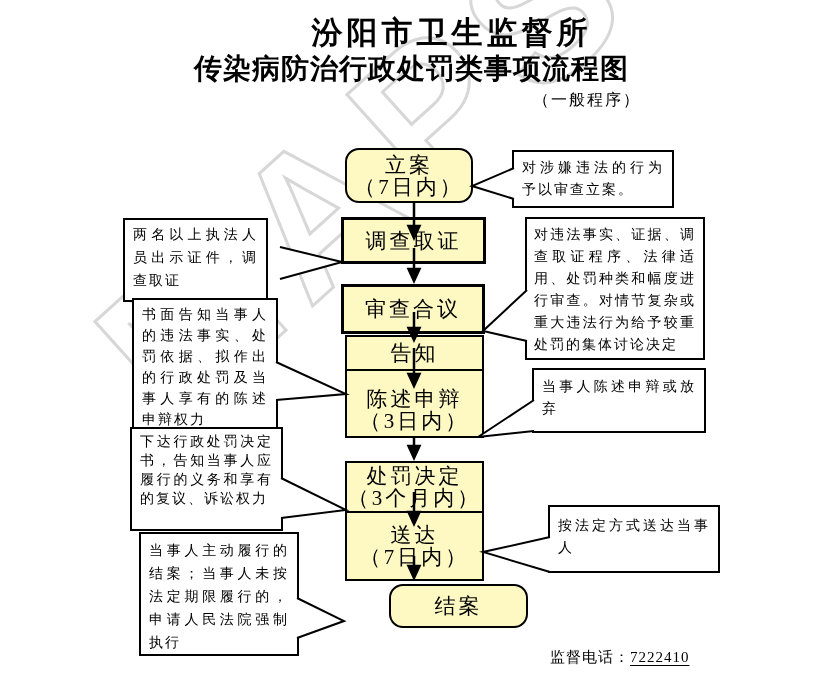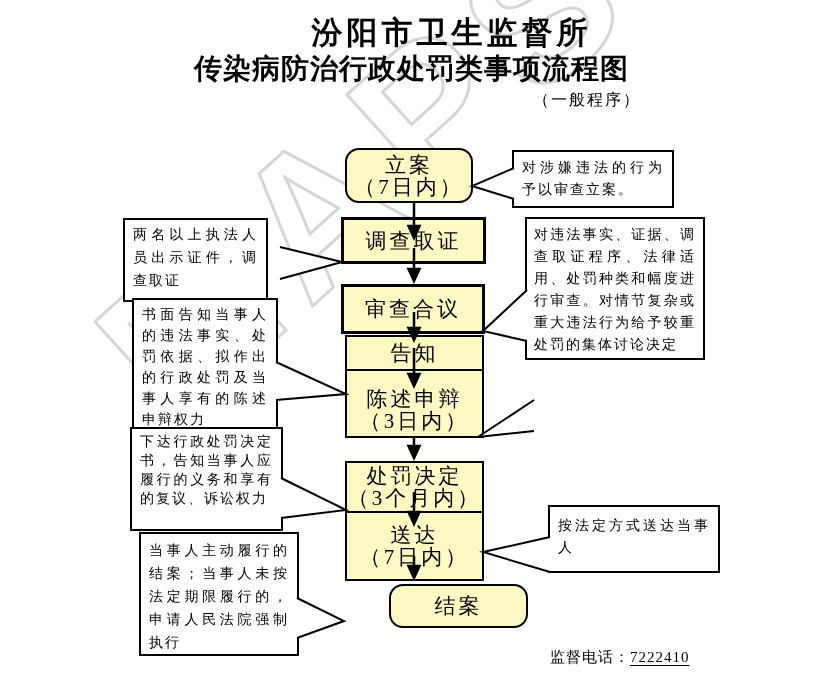--- a/index.html
+++ b/index.html
@@ -97,20 +97,21 @@
     <span>结案</span>
   </div>
 
   <div class="callout cl1">两名以上执法人员出示证件，调查取证</div>
   <div class="callout cl2">书面告知当事人的违法事实、处罚依据、拟作出的行政处罚及当事人享有的陈述申辩权力</div>
   <div class="callout cl3">下达行政处罚决定书，告知当事人应履行的义务和享有的复议、诉讼权力</div>
   <div class="callout cl4">当事人主动履行的结案；当事人未按法定期限履行的，申请人民法院强制执行</div>
 
   <div class="callout cr1">对涉嫌违法的行为予以审查立案。</div>
   <div class="callout cr2">对违法事实、证据、调查取证程序、法律适用、处罚种类和幅度进行审查。对情节复杂或重大违法行为给予较重处罚的集体讨论决定</div>
+  <div class="callout cr3">当事人陈述申辩或放弃</div>
   <div class="callout cr4">按法定方式送达当事人</div>
 
   <div class="footer">
     <span>监督电话：</span><span class="phone">7222410</span>
   </div>
 
   <svg class="svg-fg" width="823" height="693">
 
     <g stroke="#000" stroke-width="2.5" fill="#000">
       <g>

